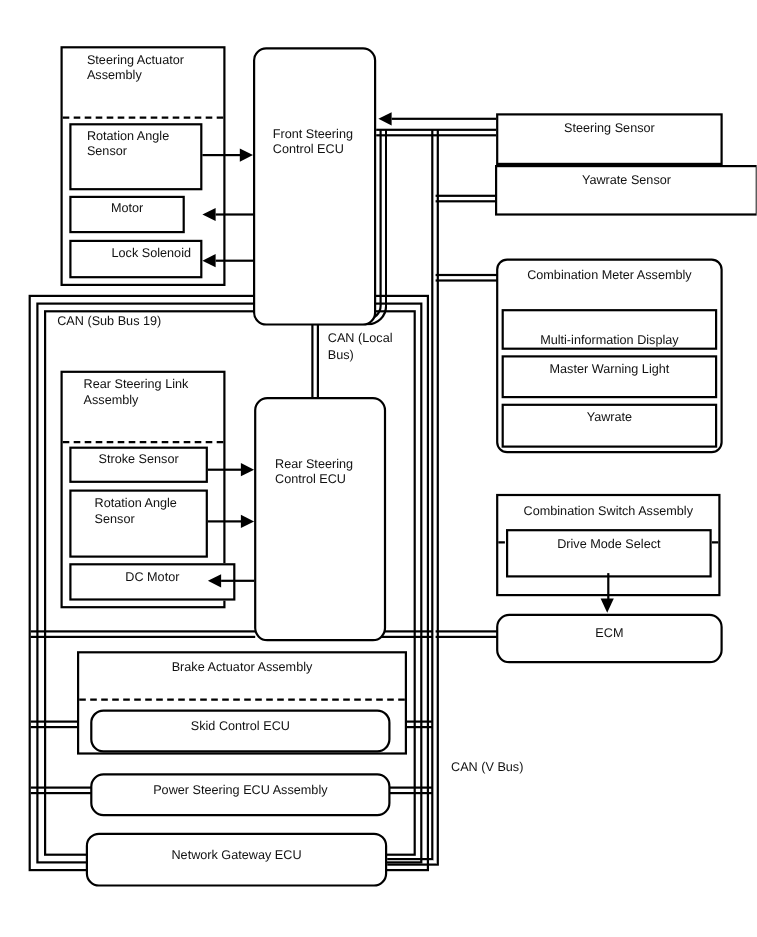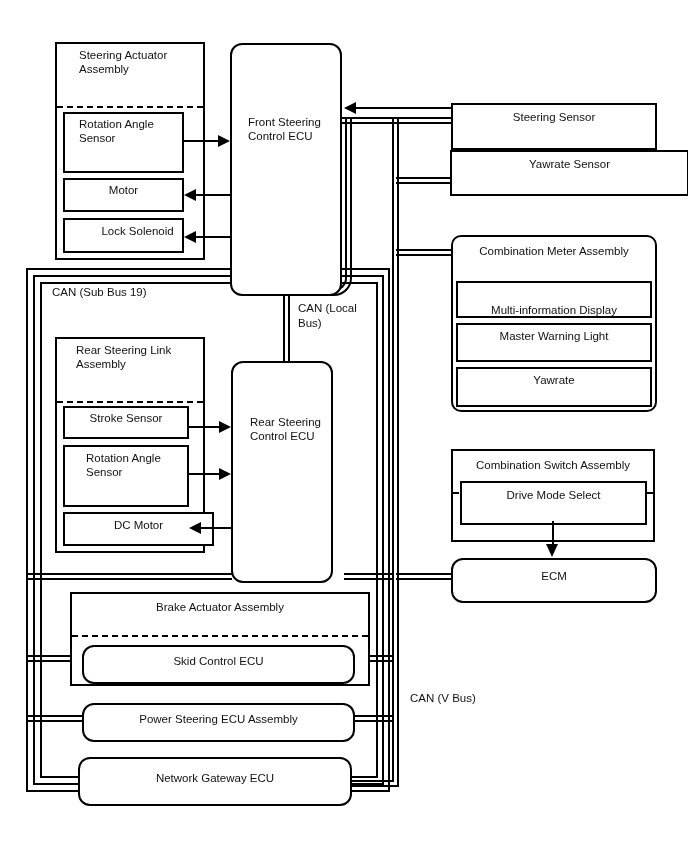--- a/index.html
+++ b/index.html
@@ -55,21 +55,21 @@
 
   <div class="abs box" style="left:55px; top:42px; width:150px; height:218px;">
     <div class="lbl" style="padding:4px 0 0 22px;">Steering Actuator
 Assembly</div>
     <div class="dash" style="top:62px;"></div>
   </div>
   <div class="abs box" style="left:63px; top:112px; width:121px; height:61px;">
     <div class="lbl" style="padding:3px 0 0 14px;">Rotation Angle
 Sensor</div>
   </div>
-  <div class="abs box center" style="left:63px; top:178px; width:121px; height:34px;">
+  <div class="abs box center" style="left:63px; top:178px; width:105px; height:34px;">
     <div class="lbl" style="padding-top:3px;">Motor</div>
   </div>
   <div class="abs box center" style="left:63px; top:218px; width:121px; height:35px;">
     <div class="lbl" style="padding-top:4px;padding-left:28px;">Lock Solenoid</div>
   </div>
 
   <div class="abs box rounded" style="left:230px; top:43px; width:112px; height:253px;">
     <div class="lbl" style="padding:70px 0 0 16px;">Front Steering
 Control ECU</div>
   </div>
@@ -78,21 +78,21 @@
     <div class="lbl" style="padding-top:5px;">Steering Sensor</div>
   </div>
   <div class="abs box center" style="left:450px; top:150px; width:239px; height:46px;">
     <div class="lbl" style="padding-top:5px;">Yawrate Sensor</div>
   </div>
 
   <div class="abs box" style="left:451px; top:235px; width:206px; height:177px; border-radius:10px;">
     <div class="lbl center" style="padding-top:7px;">Combination Meter Assembly</div>
   </div>
   <div class="abs box center" style="left:456px; top:281px; width:196px; height:37px;">
-    <div class="lbl" style="padding-top:20px;">Multi-information Display</div>
+    <div class="lbl" style="padding-top:8px;margin-top:12px;">Multi-information Display</div>
   </div>
   <div class="abs box center" style="left:456px; top:323px; width:196px; height:39px;">
     <div class="lbl" style="padding-top:4px;">Master Warning Light</div>
   </div>
   <div class="abs box center" style="left:456px; top:367px; width:196px; height:40px;">
     <div class="lbl" style="padding-top:4px;">Yawrate</div>
   </div>
 
   <div class="abs box" style="left:55px; top:337px; width:150px; height:216px;">
     <div class="lbl" style="padding:4px 0 0 19px;">Rear Steering Link
@@ -103,21 +103,21 @@
     <div class="lbl" style="padding-top:3px;">Stroke Sensor</div>
   </div>
   <div class="abs box" style="left:63px; top:445px; width:126px; height:62px;">
     <div class="lbl" style="padding:4px 0 0 21px;">Rotation Angle
 Sensor</div>
   </div>
   <div class="abs box center" style="left:63px; top:512px; width:151px; height:34px;">
     <div class="lbl" style="padding-top:4px;">DC Motor</div>
   </div>
 
-  <div class="abs box rounded" style="left:231px; top:361px; width:102px; height:222px;">
+  <div class="abs box rounded" style="left:231px; top:361px; width:120px; height:222px;">
     <div class="lbl" style="padding:52px 0 0 17px;">Rear Steering
 Control ECU</div>
   </div>
 
   <div class="abs box" style="left:451px; top:449px; width:204px; height:93px;">
     <div class="lbl center" style="padding-top:7px;">Combination Switch Assembly</div>
     <div class="dash" style="top:41px;"></div>
   </div>
   <div class="abs box center" style="left:460px; top:481px; width:187px; height:44px;">
     <div class="lbl" style="padding-top:5px;">Drive Mode Select</div>

